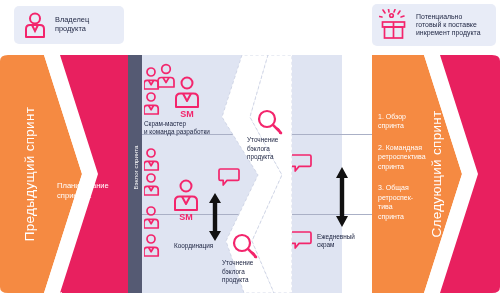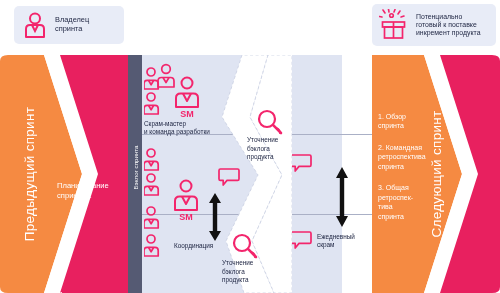--- a/index.html
+++ b/index.html
@@ -100,21 +100,21 @@
 
   <div class="badge" id="badge-owner">
     <span>
       <svg width="26" height="28" viewBox="0 0 26 28">
         <circle cx="13" cy="7.5" r="5" fill="none" stroke="#f3256c" stroke-width="2"></circle>
         <path d="M4 26 L4 18 Q4 14 8 14 L18 14 Q22 14 22 18 L22 26 Z" fill="none" stroke="#f3256c" stroke-width="2" stroke-linejoin="round"></path>
         <path d="M10 14 L13 20 L16 14" fill="none" stroke="#f3256c" stroke-width="2"></path>
       </svg>
     </span>
     <span class="btxt">Владелец
-спринта</span>
+продукта</span>
   </div>
 
   <div class="badge" id="badge-increment">
     <span>
       <svg width="30" height="32" viewBox="0 0 30 32">
         <g stroke="#f3256c" stroke-width="1.6" fill="none" stroke-linecap="round">
           <line x1="6" y1="4" x2="4" y2="1"></line>
           <line x1="10" y1="3" x2="9.5" y2="0"></line>
           <line x1="15" y1="3" x2="16" y2="0.5"></line>
           <line x1="19" y1="5" x2="21" y2="2"></line>

